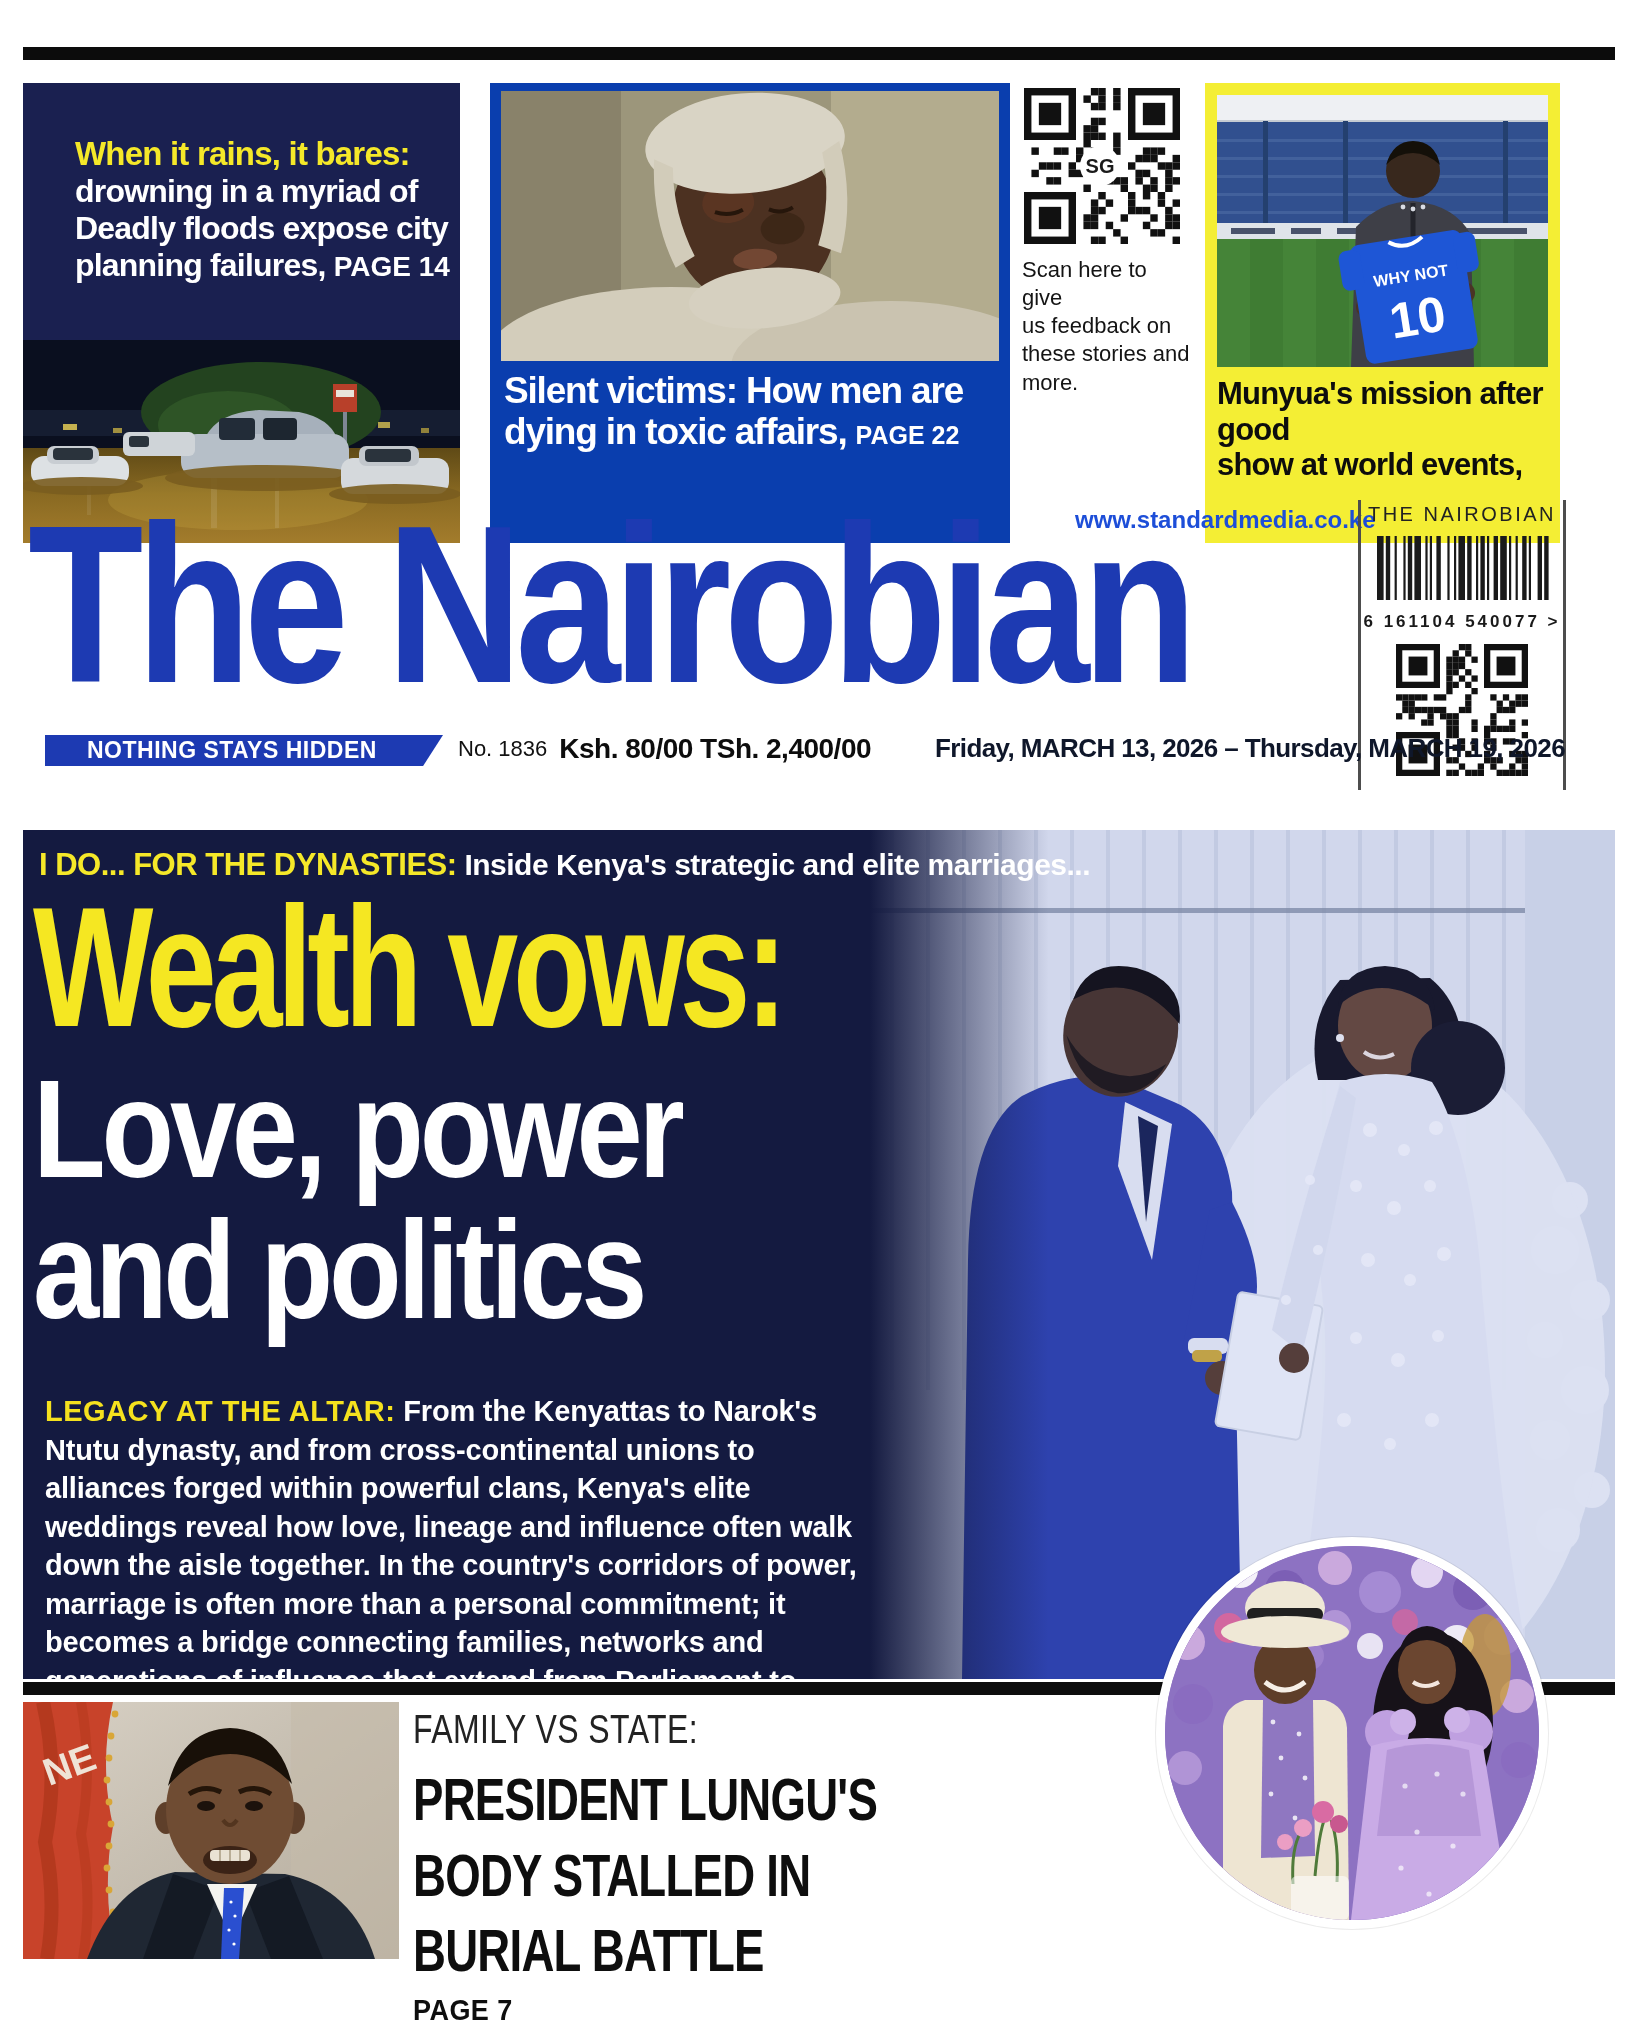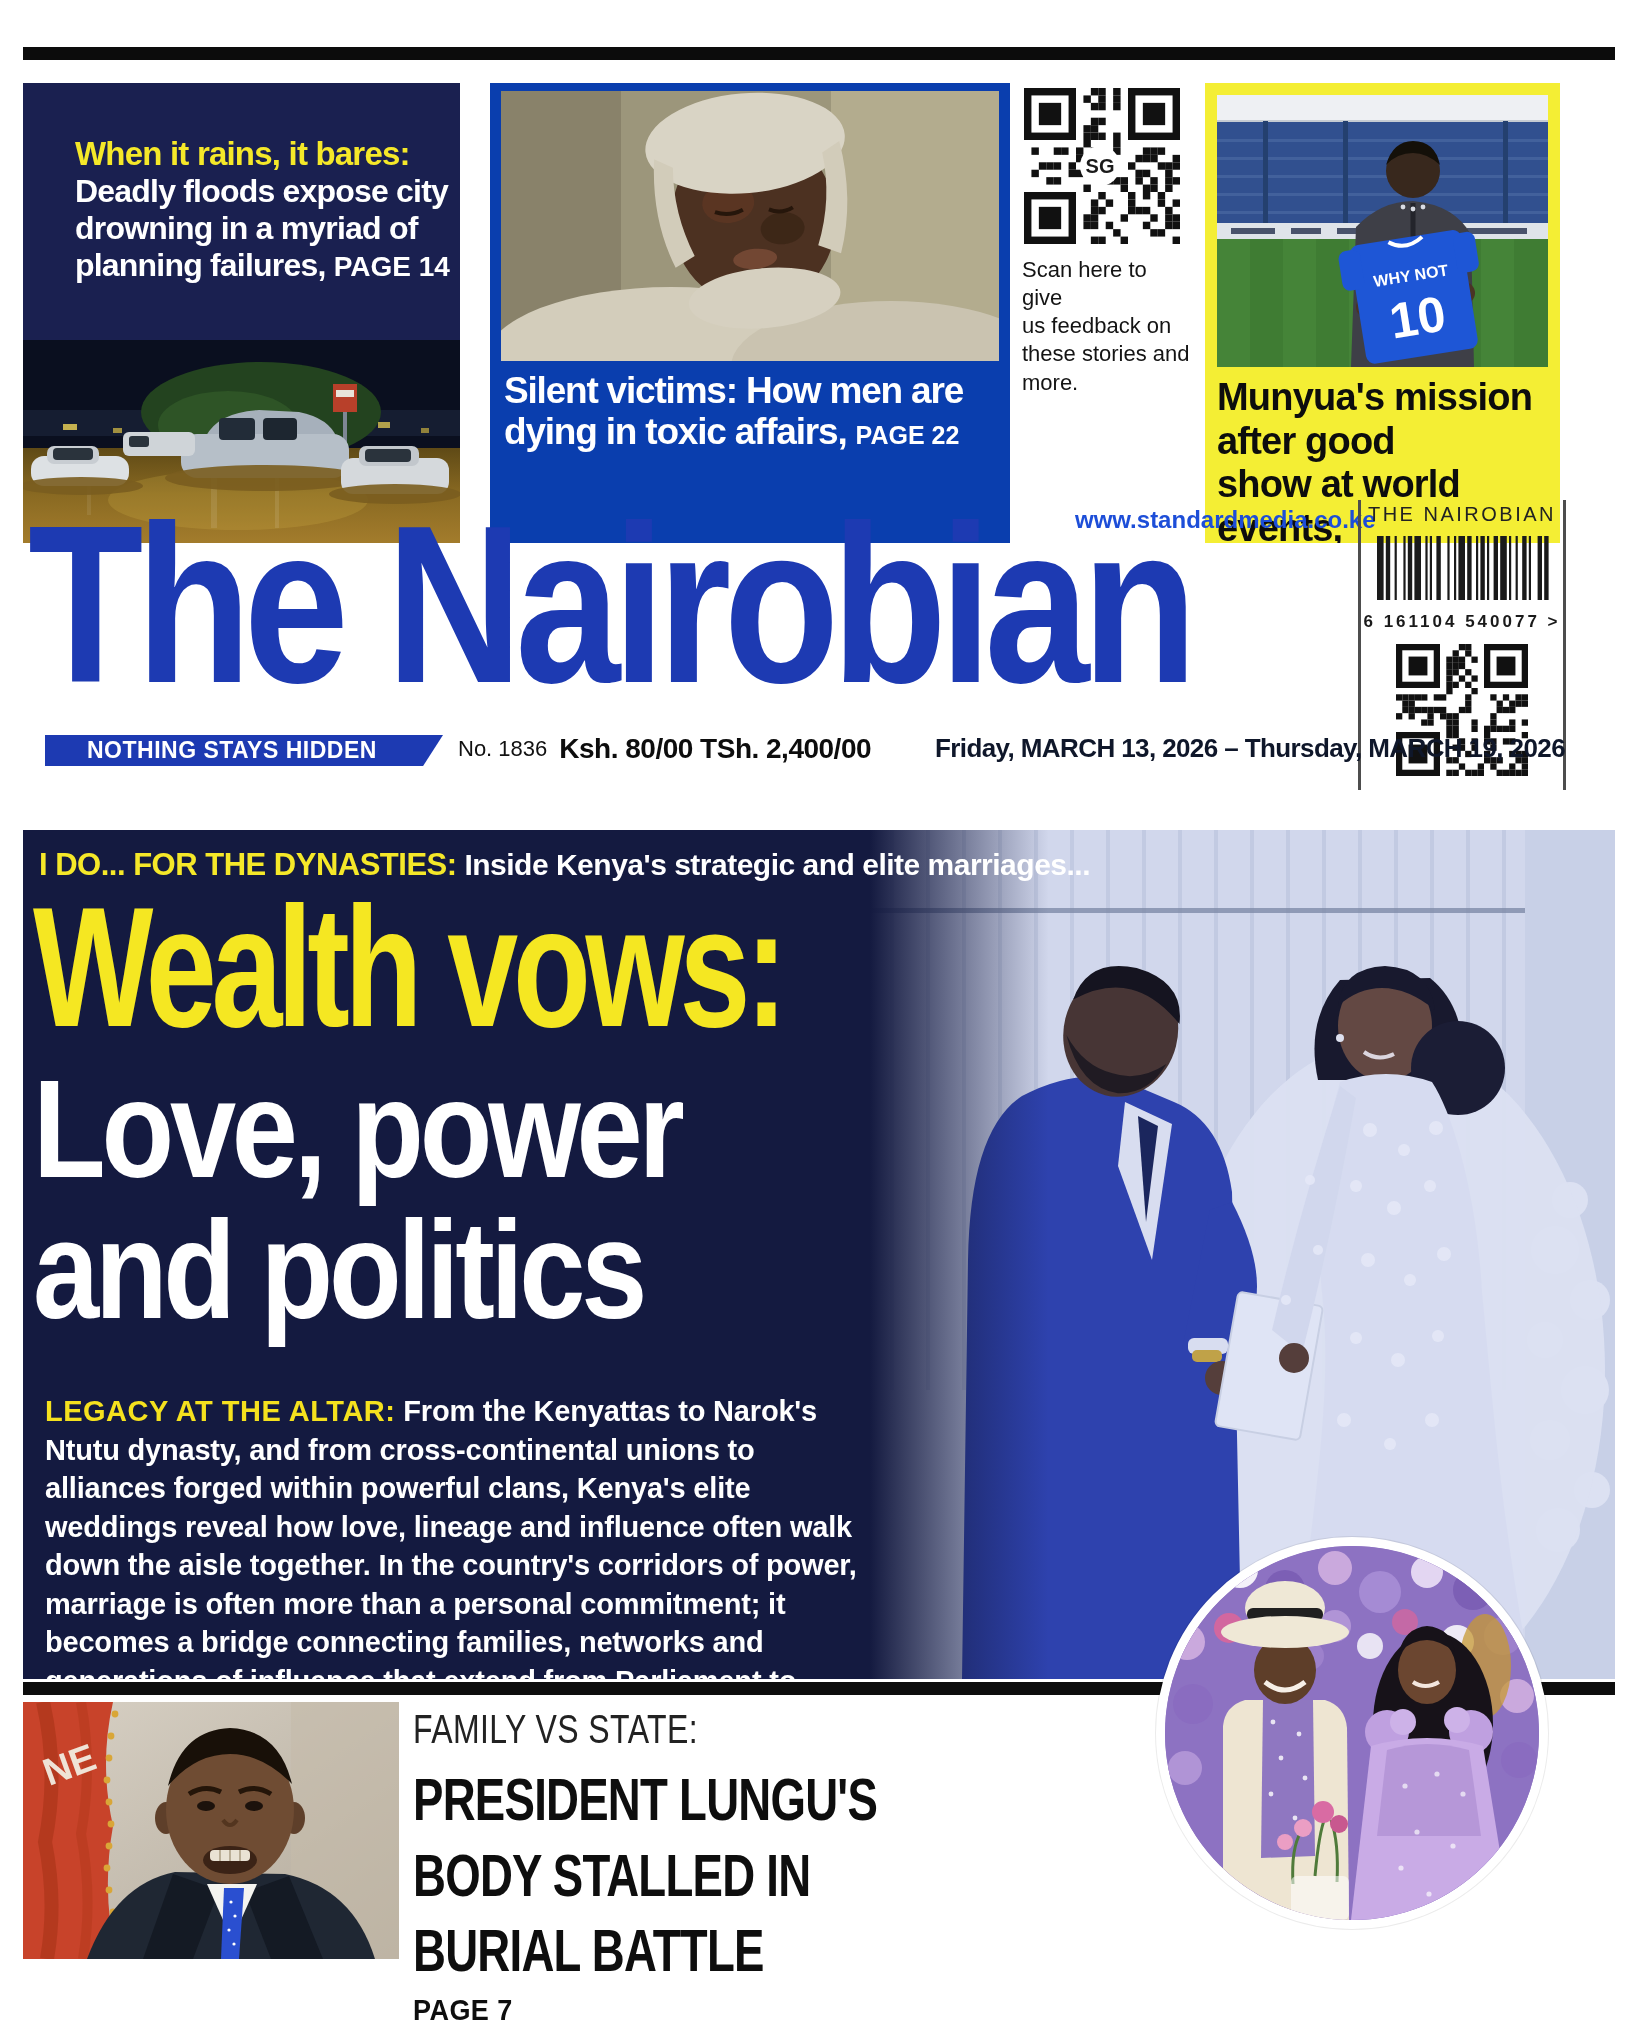--- a/index.html
+++ b/index.html
@@ -22,21 +22,21 @@
   .toxic-photo { position:absolute; left:11px; top:8px; width:498px; height:270px; }
   .toxic-text { position:absolute; left:14px; top:288px; width:500px; color:#fff; font-weight:700; font-size:37px; letter-spacing:-1.2px; line-height:1.1; }
   .toxic-text .inline-ref { font-size:25px; }
 
   .qr-block { position:absolute; left:1022px; top:88px; width:170px; }
   .qr-big { display:block; margin-left:2px; }
   .qr-caption { margin-top:12px; font-size:22px; line-height:1.28; color:#141414; }
 
   .box-munyua { left:1205px; width:355px; background:#f4ee34; }
   .munyua-photo { position:absolute; left:12px; top:12px; width:331px; height:272px; }
-  .munyua-text { position:absolute; left:12px; top:293px; width:335px; color:#0d0d0d; font-weight:700; font-size:38px; letter-spacing:-0.8px; line-height:1.15; }
+  .munyua-text { position:absolute; left:12px; top:293px; width:335px; color:#0d0d0d; font-weight:700; font-size:31px; letter-spacing:-0.8px; line-height:1.15; }
 
   
   .masthead-title { position:absolute; left:28px; top:492px; font-size:225px; line-height:1; font-weight:700; color:#1d3ab2; letter-spacing:-9px; transform:scaleX(.84); transform-origin:left top; white-space:nowrap; }
   .site-url { position:absolute; left:1075px; top:506px; font-size:24px; font-weight:700; color:#1d4ed8; }
 
   .codes-col { position:absolute; left:1358px; top:500px; width:208px; height:290px; border-left:3px solid #4d4d4d; border-right:3px solid #4d4d4d; text-align:center; padding-top:3px; }
   .codes-title { font-size:20px; letter-spacing:2.5px; color:#222; }
   .barcode-svg { display:block; margin:10px auto 0; }
   .barcode-digits { font-size:17px; font-weight:700; letter-spacing:3px; color:#1a1a1a; margin-top:12px; }
   .qr-small { display:block; margin:12px auto 0; }
@@ -76,22 +76,22 @@
 </head>
 <body>
 
 <div class="page">
 
   <div class="rule-top"></div>
 
   <section class="box box-flood">
     <div class="flood-text">
       <div class="kicker-yellow">When it rains, it bares:</div>
+      <div class="flood-line">drowning in a myriad of</div>
       <div class="flood-line">Deadly floods expose  city</div>
-      <div class="flood-line">drowning in a myriad of</div>
       <div class="flood-line">
         <span>planning failures,</span>
         <span class="inline-ref">PAGE 14</span>
       </div>
     </div>
     <svg class="flood-photo" viewBox="0 0 437 203" preserveAspectRatio="none">
       <defs>
         <linearGradient id="water" x1="0" y1="0" x2="0" y2="1">
           <stop offset="0" stop-color="#5f4a16"></stop>
             <stop offset="0.5" stop-color="#8a6a22"></stop>

